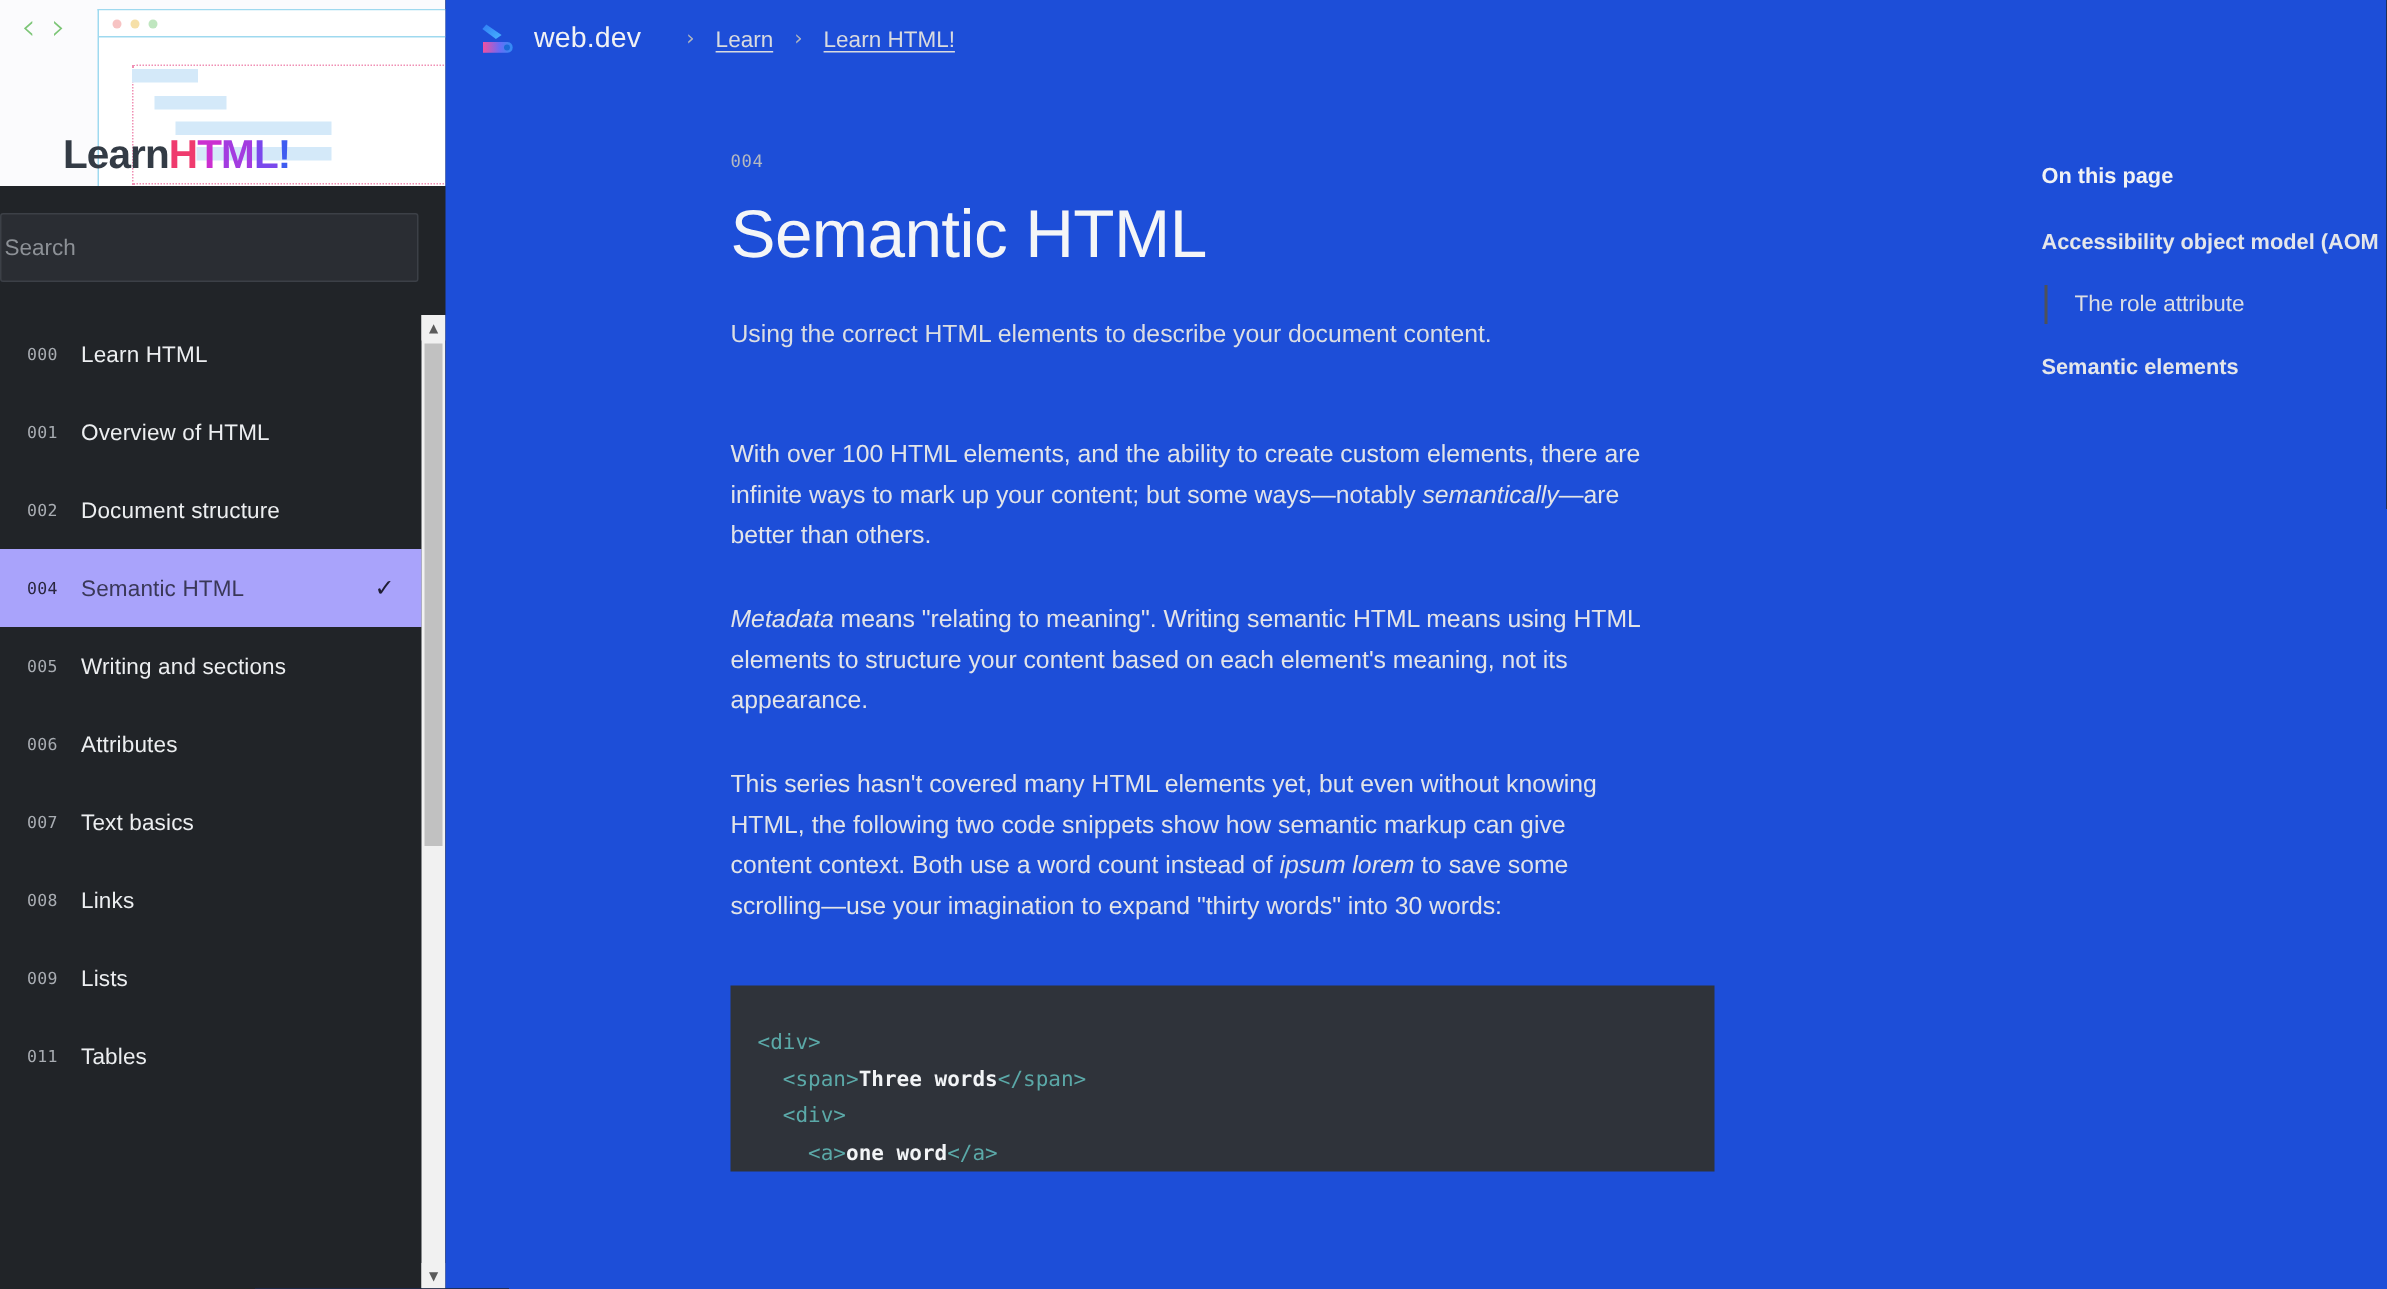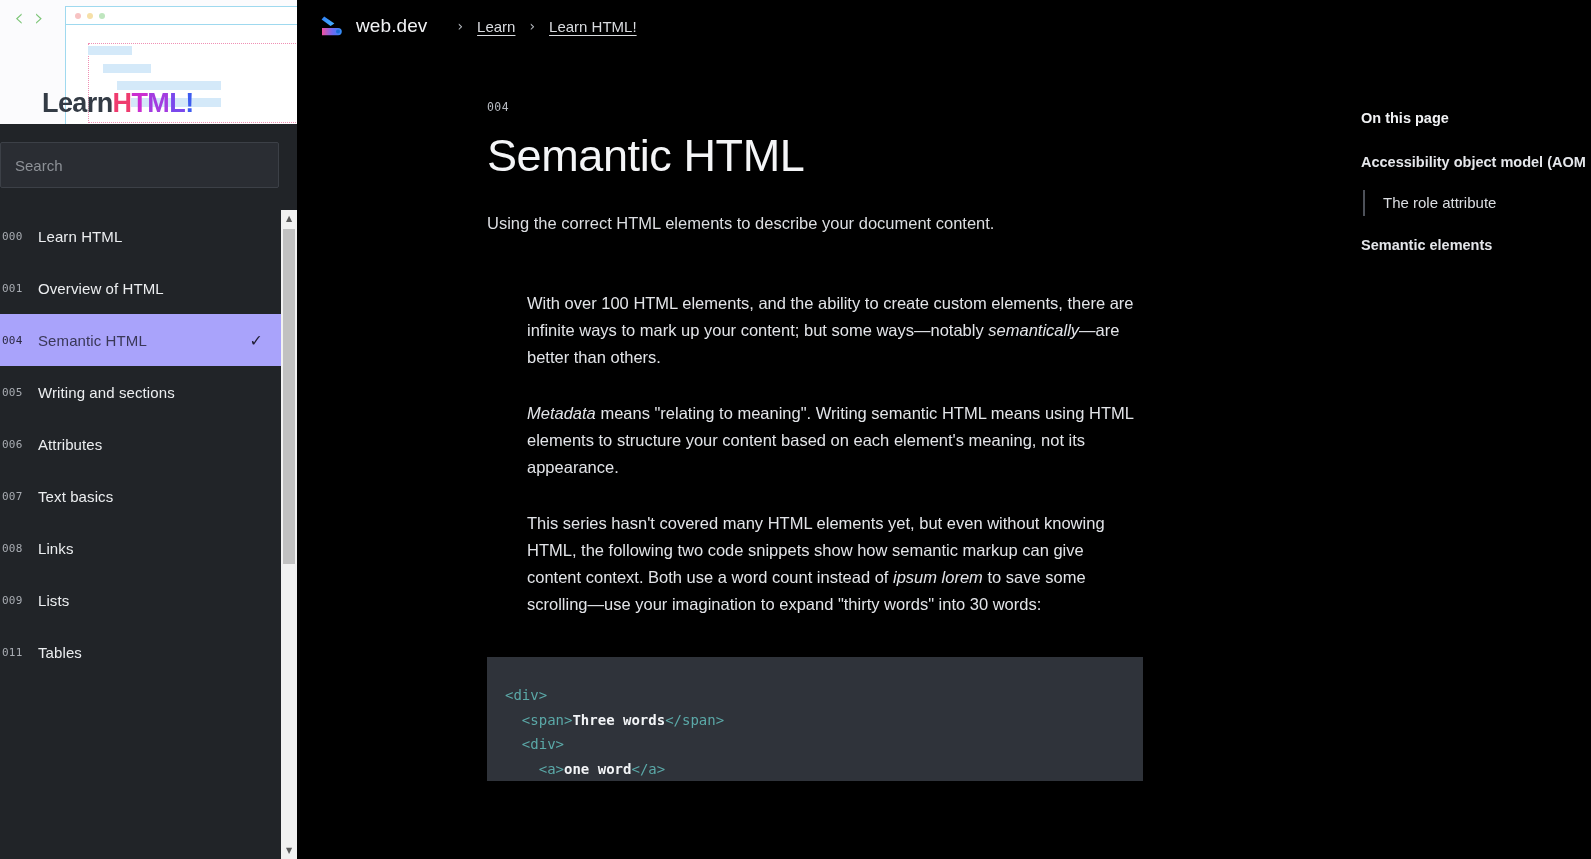--- a/index.html
+++ b/index.html
@@ -132,21 +132,21 @@
     width: 279px;
   }
   #search-input {
     width: 279px;
     height: 46px;
     background: #2a2d33;
     border: 1px solid #3c4047;
     border-radius: 2px;
     color: #d6d8db;
     font-size: 15px;
-    padding: 0 14px;
+    padding: 0 2px;
     font-family: "Liberation Sans", sans-serif;
     outline: none;
   }
   #search-input::placeholder { color: #8d9197; }
 
   
   #nav-scroll {
     position: absolute;
     left: 0; top: 210px;
     width: 297px;
@@ -156,21 +156,21 @@
   #nav-list {
     position: absolute;
     left: 0; top: 0;
     width: 281px;
   }
   .nav-item {
     position: relative;
     display: flex;
     align-items: center;
     height: 52px;
-    padding-left: 2px;
+    padding-left: 18px;
     color: #e6e8ea;
     cursor: pointer;
   }
   .nav-num {
     width: 36px;
     flex: 0 0 36px;
     font-family: "DejaVu Sans Mono", monospace;
     font-size: 11px;
     color: #a8acb2;
     letter-spacing: 0.2px;
@@ -217,21 +217,21 @@
     left: 2px; top: 19px;
     width: 12px; height: 335px;
     background: #c1c1c1;
   }
 
   
   #main {
     position: absolute;
     left: 297px; top: 0;
     width: 1294px; height: 859px;
-    background: #000000;
+    background: #1d4ed8;
     overflow: hidden;
   }
 
   
   #breadcrumb {
     position: absolute;
     left: 24px; top: 11px;
     display: flex;
     align-items: center;
     height: 30px;
@@ -289,21 +289,20 @@
     color: #dcdee2;
     line-height: 26px;
     margin-bottom: 54px;
   }
   .para {
     font-size: 16.5px;
     color: #e2e4e8;
     line-height: 27px;
     margin-bottom: 29px;
     max-width: 614px;
-    margin-left: 40px;
   }
   .para em { font-style: italic; }
   code.inline {
     font-family: "DejaVu Sans Mono", monospace;
     font-size: 13.5px;
     background: #353940;
     border: 1px solid #4a4f57;
     border-radius: 3px;
     padding: 2px 5px;
     color: #e9ebee;
@@ -400,20 +399,24 @@
 
     <div id="nav-scroll">
       <div id="nav-list">
           <div class="nav-item">
             <span class="nav-num">000</span>
             <span class="nav-label">Learn HTML</span>
           </div>
           <div class="nav-item">
             <span class="nav-num">001</span>
             <span class="nav-label">Overview of HTML</span>
+          </div>
+          <div class="nav-item">
+            <span class="nav-num">002</span>
+            <span class="nav-label">Document structure</span>
           </div>
           <div class="nav-item active">
             <span class="nav-num">004</span>
             <span class="nav-label">Semantic HTML</span>
             <span class="nav-check">✓</span>
           </div>
           <div class="nav-item">
             <span class="nav-num">005</span>
             <span class="nav-label">Writing and sections</span>
           </div>

